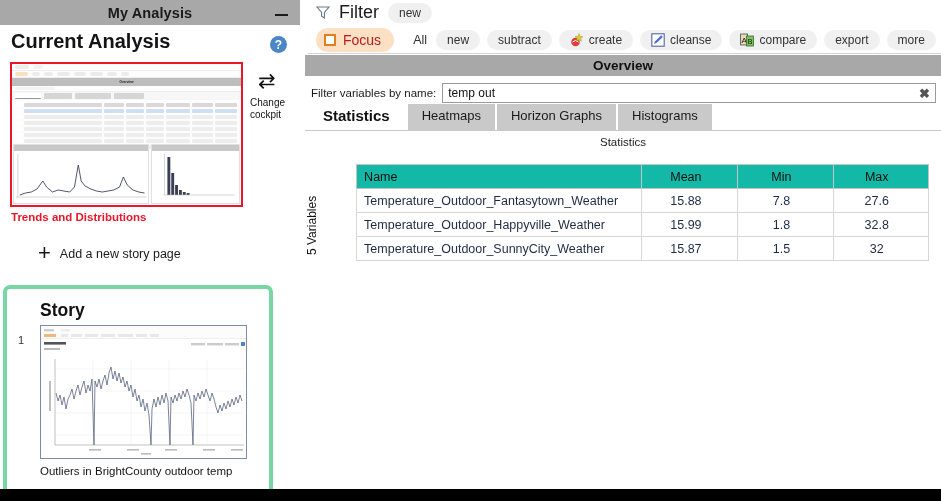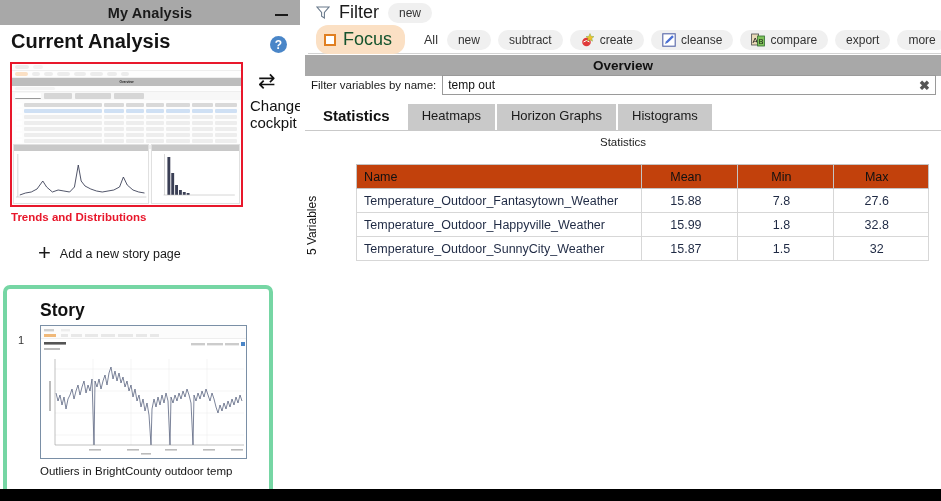--- a/index.html
+++ b/index.html
@@ -104,21 +104,21 @@
     position: absolute; left: 11px; top: 211px;
     font-size: 11.5px; font-weight: bold; color: #e8172b;
   }
 
   #swap-icon {
     position: absolute; left: 258px; top: 70px;
     font-size: 21px; color: #111; cursor: pointer; line-height: 1;
   }
   #change-cockpit-label {
     position: absolute; left: 250px; top: 97px;
-    width: 50px; font-size: 15px; color: #111; line-height: 1.15;
+    width: 50px; font-size: 10px; color: #111; line-height: 1.15;
     text-align: left;
   }
 
   #add-story-page {
     position: absolute; left: 38px; top: 244px;
     display: flex; align-items: center; gap: 9px; cursor: pointer;
   }
   #add-story-page .plus {
     font-size: 22px; color: #1a1a1a; line-height: 1; font-weight: 300;
     margin-top: -2px;
@@ -177,40 +177,40 @@
     display: inline-flex; align-items: center; gap: 5px;
   }
 
   #action-row {
     position: absolute; left: 8px; top: 26px; width: 633px; height: 28px;
     display: flex; align-items: center; gap: 7px; padding-left: 8px;
     border-bottom: 1px solid #d3d3d3;
   }
   #focus-chip {
     background: #fbe0c4; border-radius: 12px; padding: 4px 13px 4px 8px;
-    font-size: 18px; color: #14532d; display: inline-flex; align-items: center; gap: 7px;
+    font-size: 14px; color: #b91c1c; display: inline-flex; align-items: center; gap: 7px;
     cursor: pointer;
   }
   #focus-chip .sq {
     width: 12px; height: 12px; border: 2px solid #e07f21; background: #fff;
     display: block;
   }
   #action-row .all-lbl { font-size: 12.5px; color: #333; margin-left: 12px; margin-right: 2px; }
 
   .ico { width: 14px; height: 14px; display: block; flex: none; }
 
   
   #overview-bar {
     position: absolute; left: 5px; top: 55px; width: 636px; height: 21px;
     background: #a8a8a8; display: flex; align-items: center; justify-content: center;
   }
   #overview-bar .t { font-size: 13.5px; font-weight: bold; color: #111; }
 
   #filter-name-row {
-    position: absolute; left: 5px; top: 74px; width: 636px; height: 22px;
+    position: absolute; left: 5px; top: 82px; width: 636px; height: 22px;
     display: flex; align-items: center; gap: 6px; padding-left: 6px;
   }
   #filter-name-row .lbl { font-size: 11.5px; color: #1a1a1a; white-space: nowrap; }
   #filter-input-wrap {
     position: relative; flex: 1; height: 20px; margin-right: 5px;
     border: 1px solid #9a9a9a; background: #fff;
     display: flex; align-items: flex-start;
   }
   #filter-input {
     border: none; outline: none; width: 100%; height: 100%;
@@ -250,21 +250,21 @@
   }
 
   
   #stats-table {
     position: absolute; left: 337px; top: 164px;
     width: 592px;
     border-collapse: collapse;
     font-size: 12.5px;
   }
   #stats-table th {
-    background: #c2410c; border: 1px solid #c4c4c4;
+    background: #14b8a6; border: 1px solid #c4c4c4;
     font-weight: normal; color: #111; height: 24px;
     font-size: 12.5px;
   }
   #stats-table td {
     border: 1px solid #d7d7d7; height: 24px; color: #1f2a44;
   }
   #stats-table .c-check { width: 20px; border: none; background: #fff; text-align: center; }
   #stats-table th.c-check { background: #fff; border: none; }
   #stats-table .c-name { width: 287px; padding-left: 7px; text-align: left; }
   #stats-table .c-num { width: 100px; padding-right: 9px; text-align: center; }

